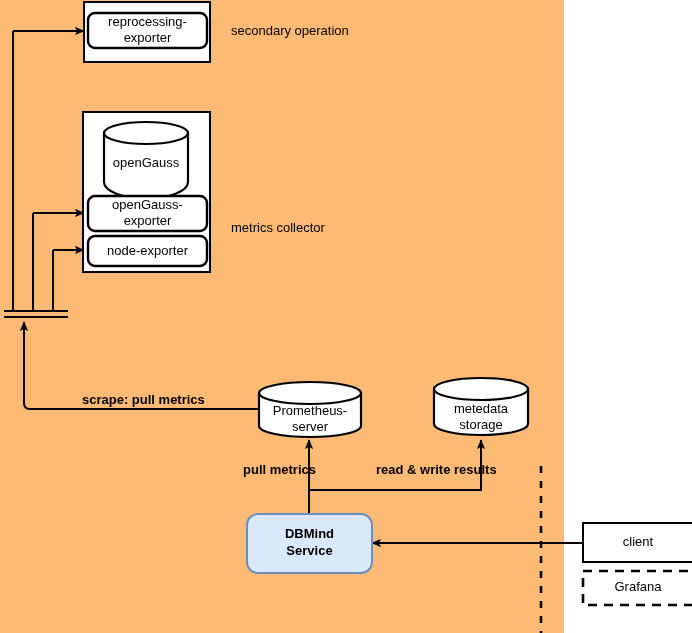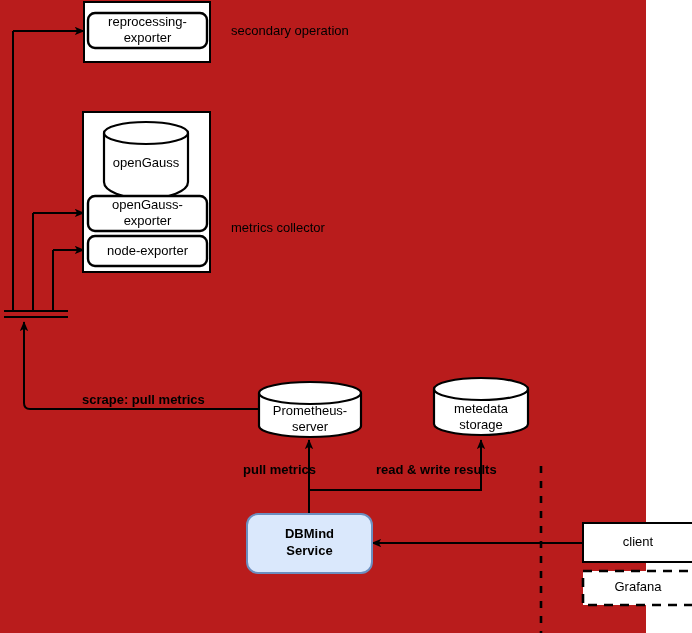--- a/index.html
+++ b/index.html
@@ -9,23 +9,23 @@
     background: #ffffff;
   }
   body {
     width: 692px;
     height: 633px;
     font-family: "Liberation Sans", sans-serif;
     overflow: hidden;
   }
   #diagram-root {
     position: relative;
-    width: 646px;
+    width: 564px;
     height: 633px;
-    background: #b91c1c;
+    background: #fdba74;
     text-decoration: underline;
   }
   svg#diagram-canvas {
     display: block;
     width: 692px;
     height: 633px;
   }
   .node-shape {
     fill: #ffffff;
     stroke: #000000;

